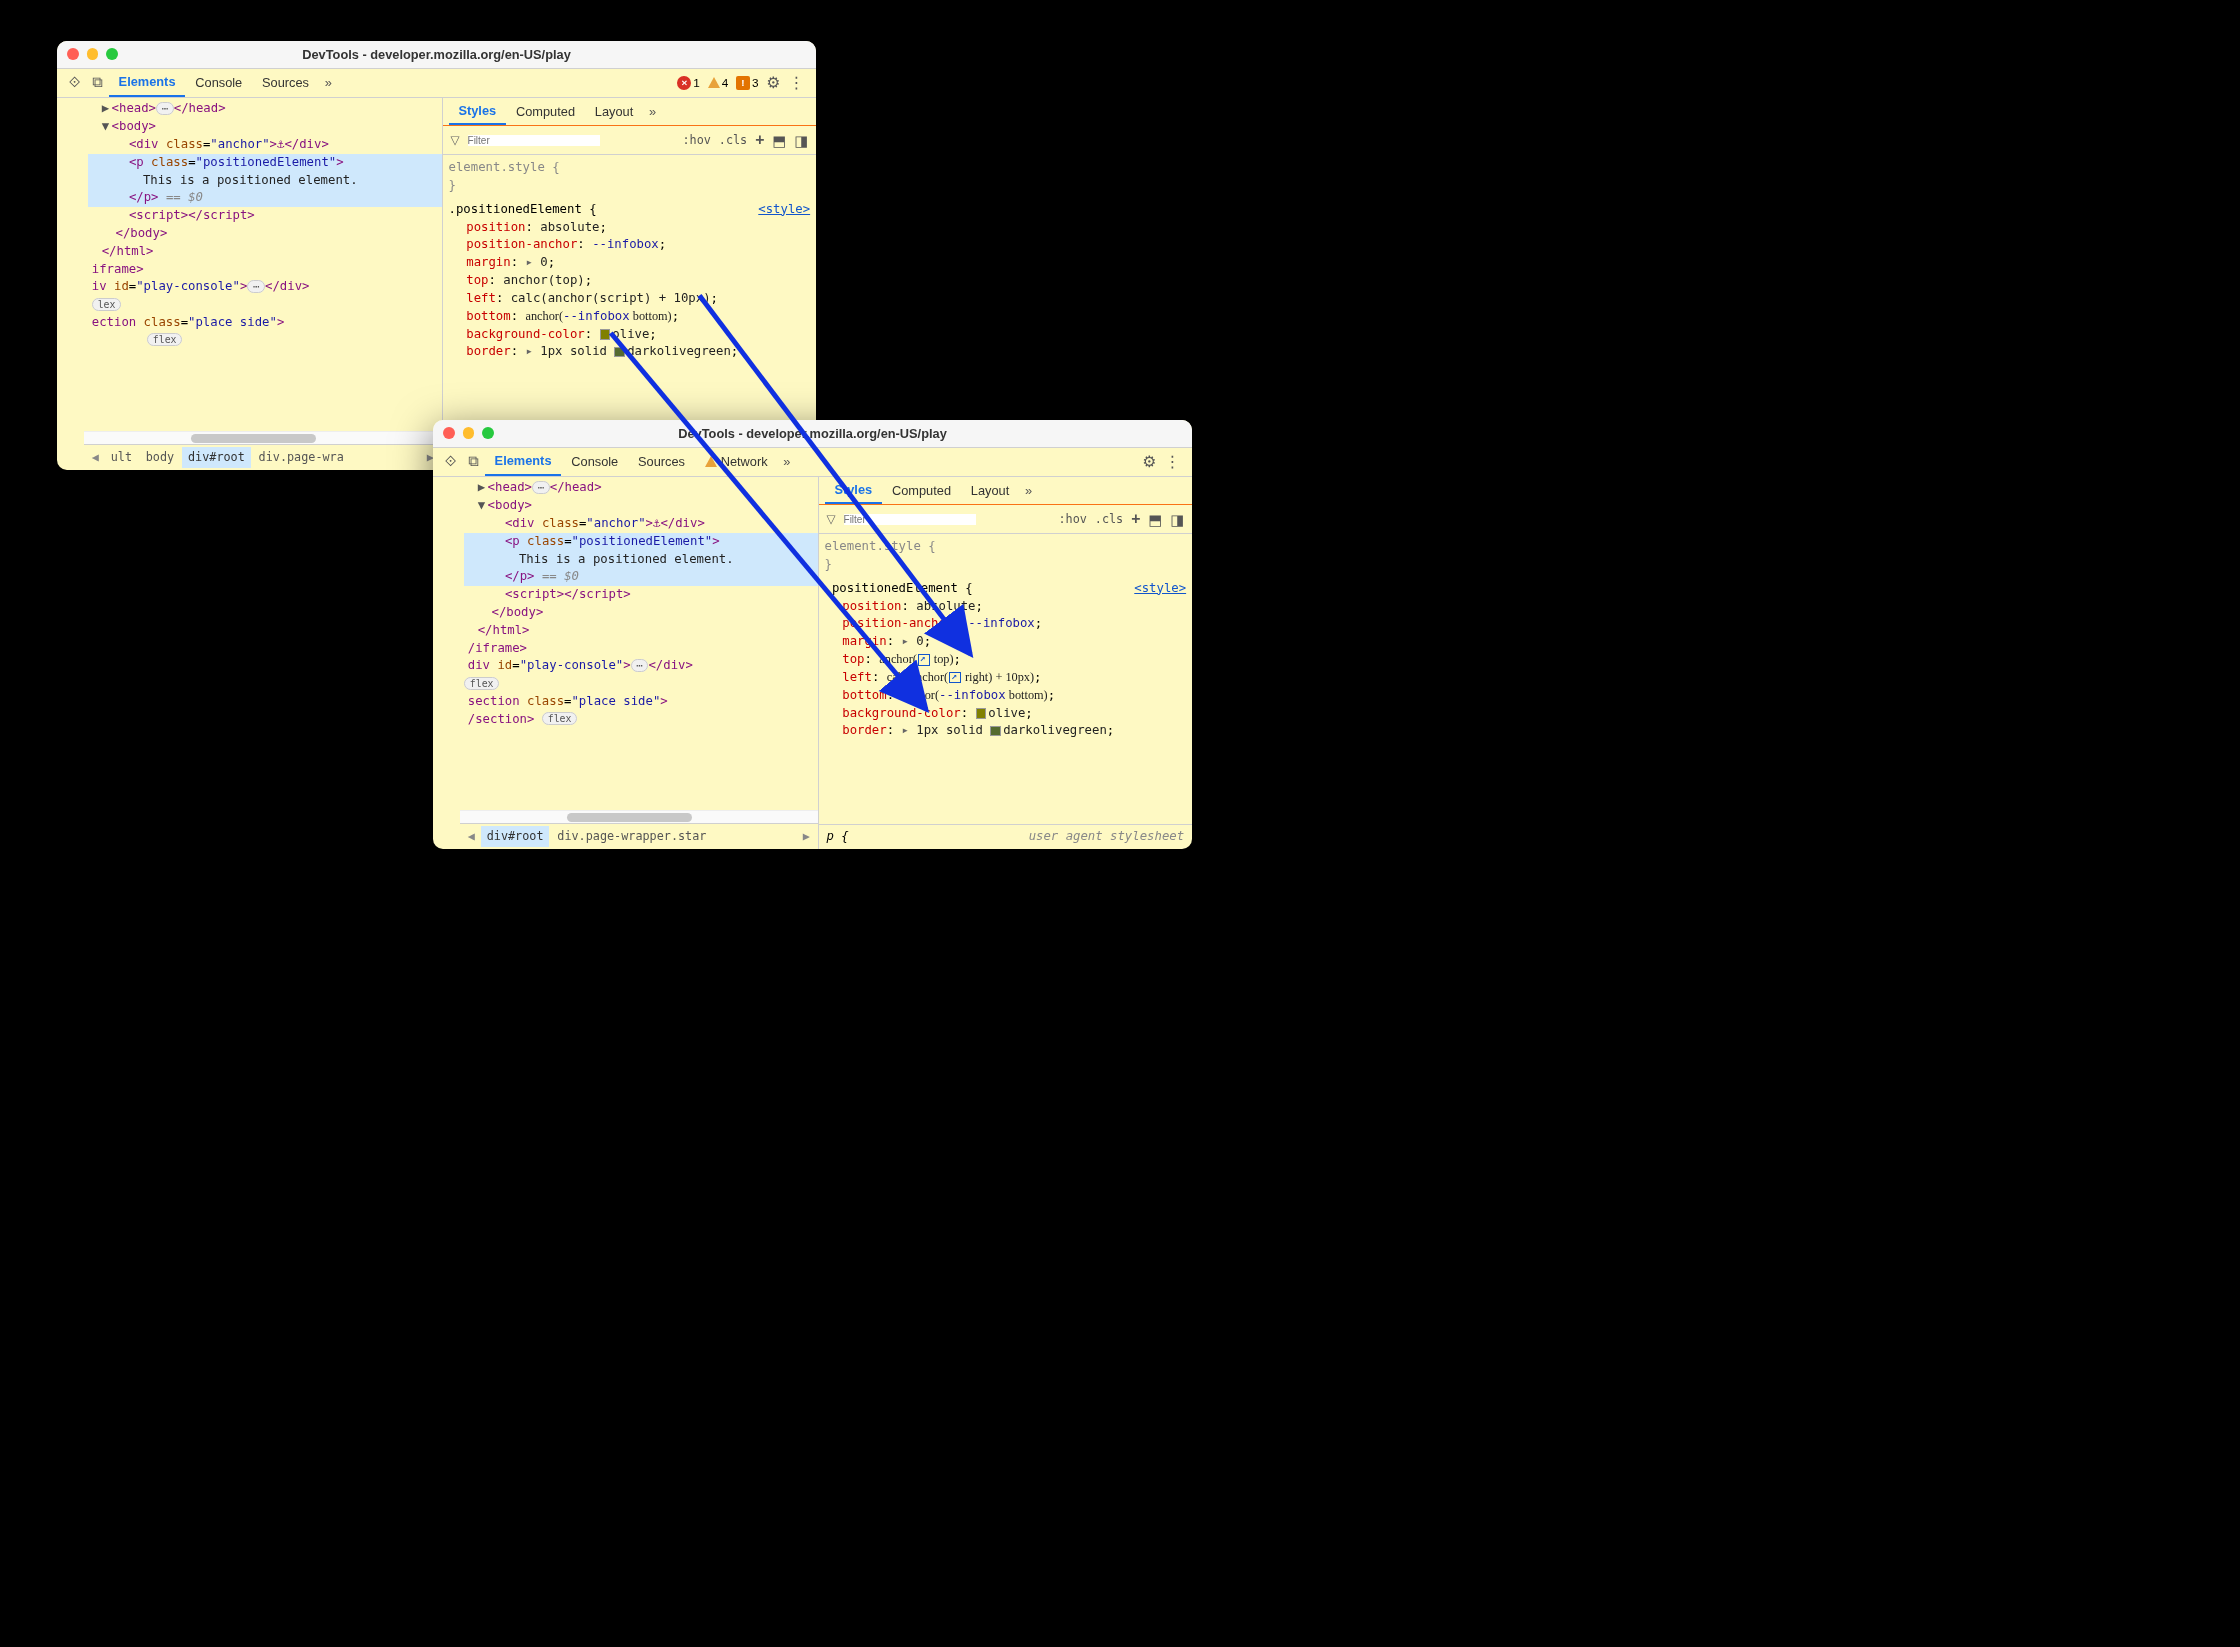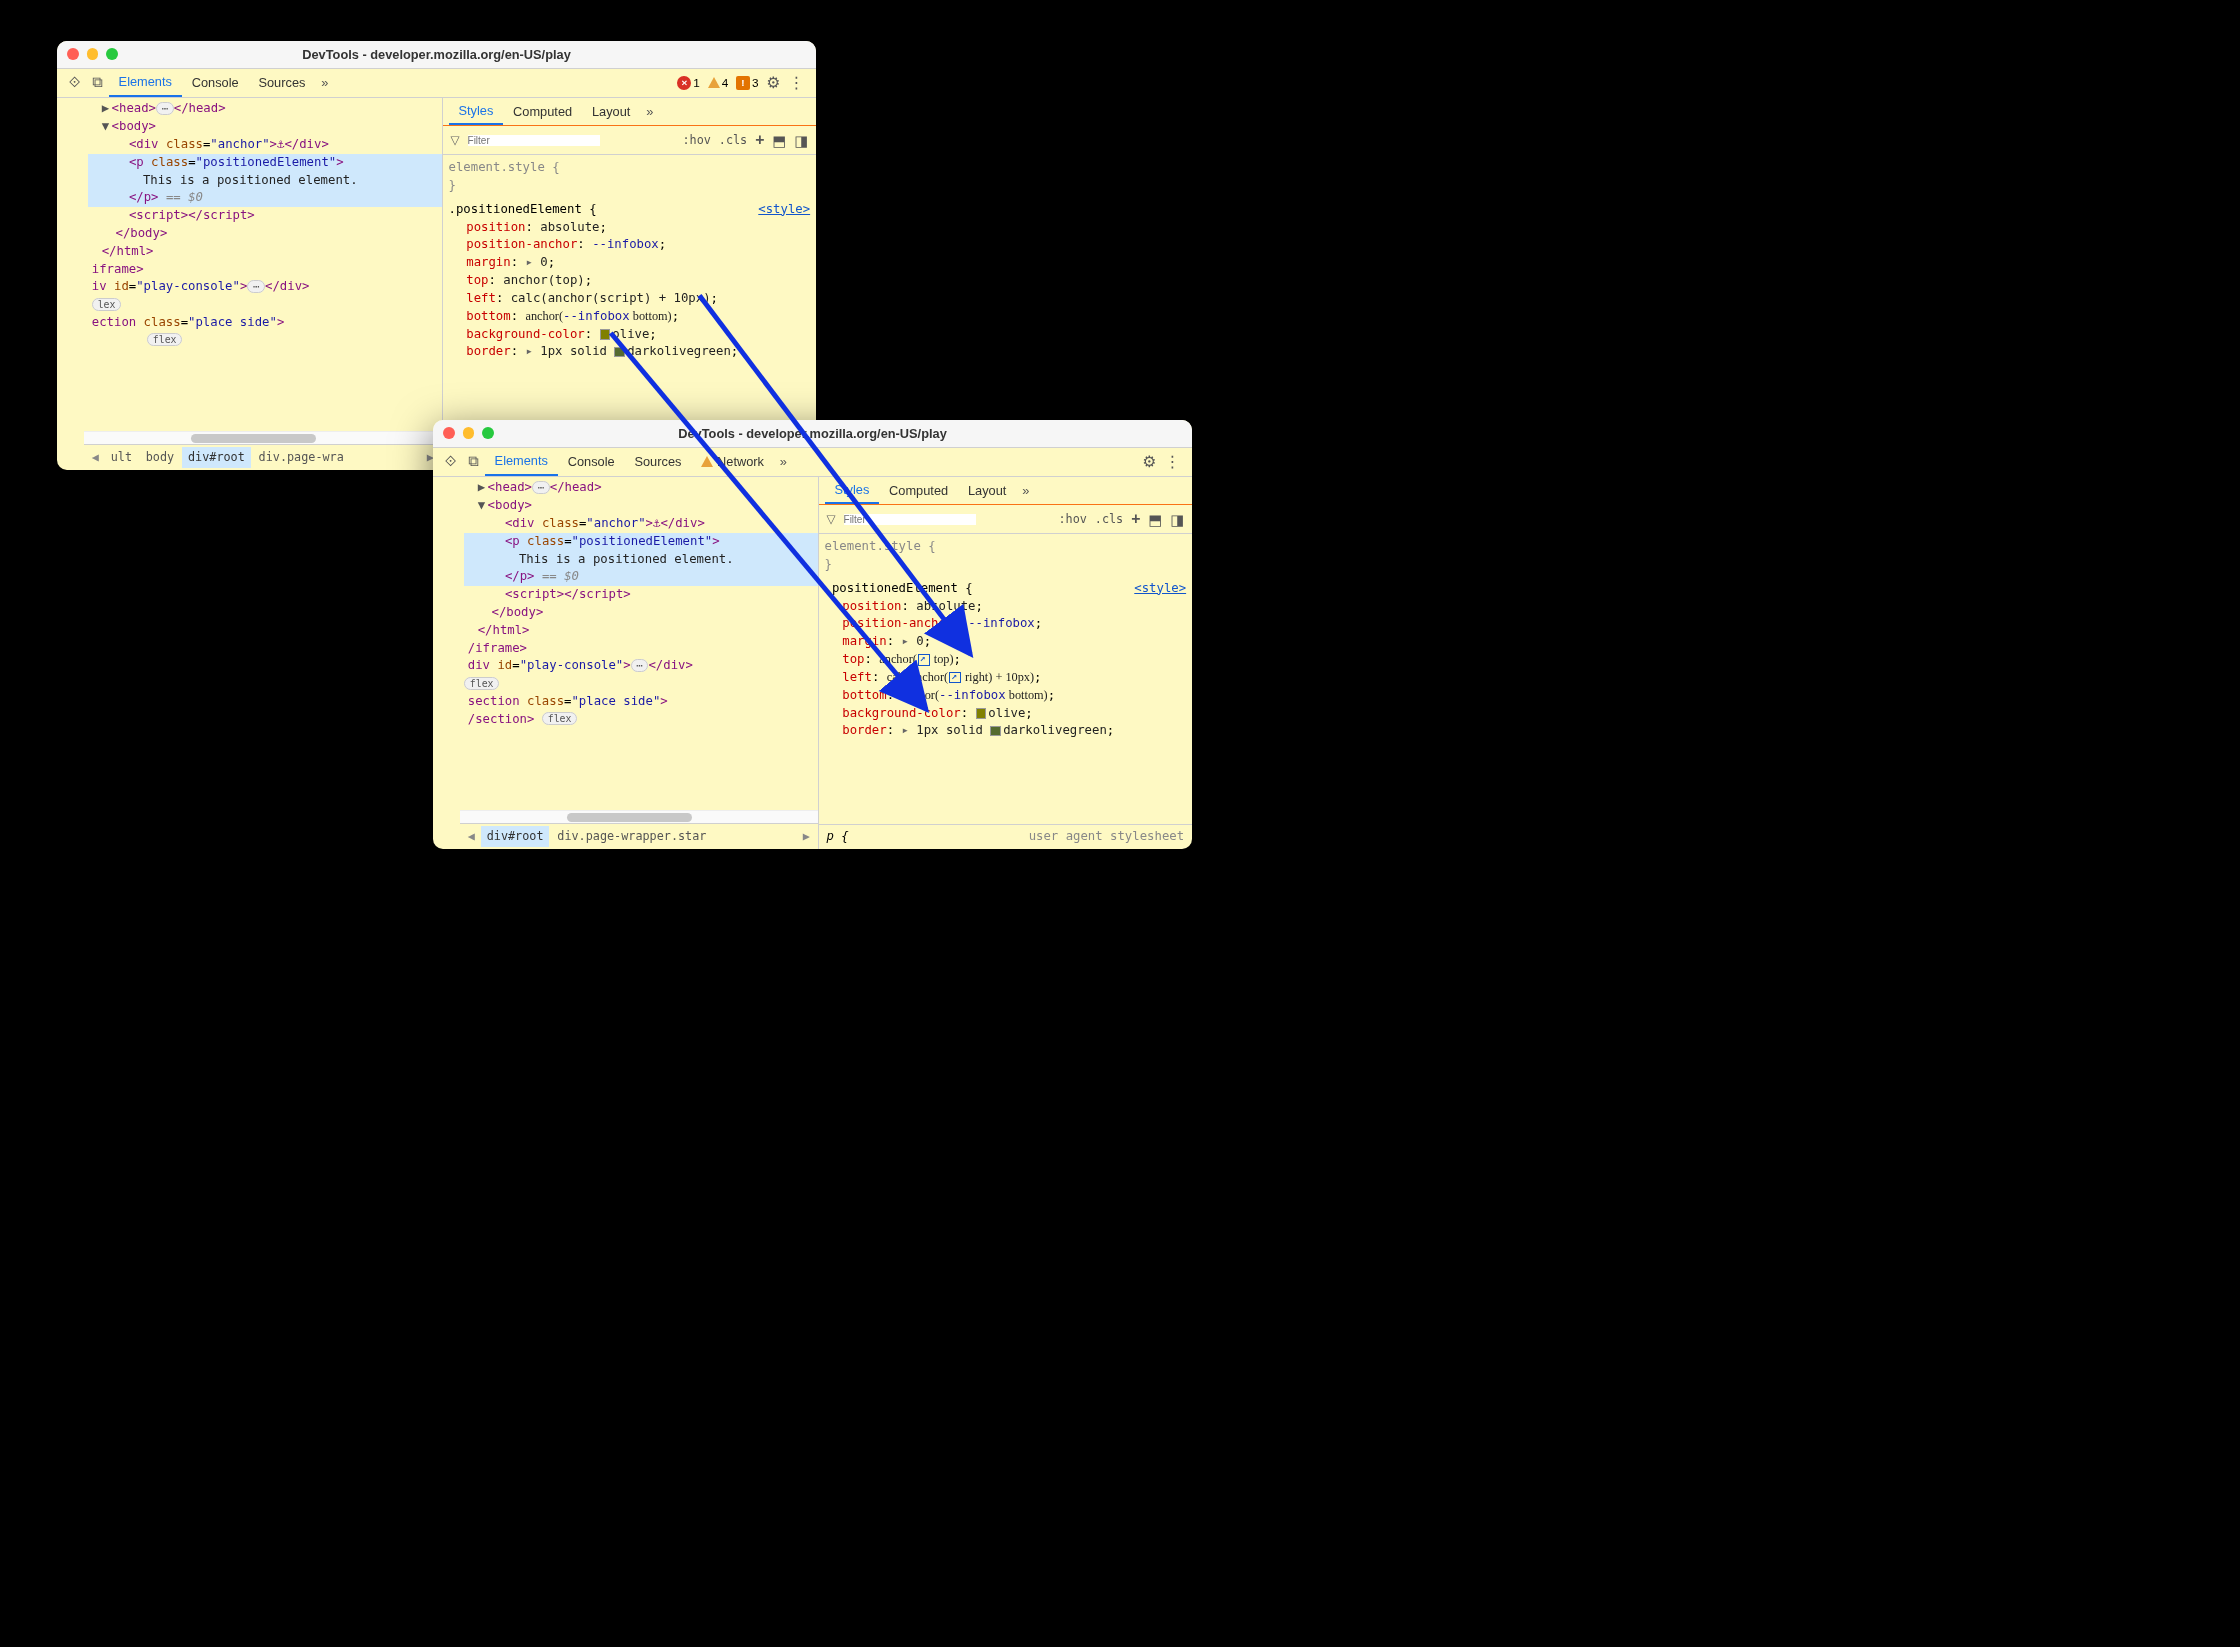--- a/index.html
+++ b/index.html
@@ -49,21 +49,21 @@
   .tabbar {
     height: 29.6px;
     border-bottom: 1px solid #d0d0d0;
     display: flex;
     align-items: stretch;
     padding: 0 5.9px;
     font-size: 12.8px;
   }
   .tabbar .ticon { display:flex; align-items:center; padding:0 5.9px; color:#555; font-size:14.8px; }
   .tab { display:flex; align-items:center; padding:0 9.9px; color:#333; cursor:pointer; }
-  .tab.active { color:#1a73e8; border-bottom:2px solid #1a73e8; font-weight:400; }
+  .tab.active { color:#1a73e8; border-bottom:2px solid #1a73e8; font-weight:700; }
   .tabmore { display:flex; align-items:center; padding:0 5.9px; color:#555; }
   .tabbar-right { margin-left:auto; display:flex; align-items:center; gap:7.9px; padding-right:5.9px; }
   .badge { display:flex; align-items:center; gap:2px; font-size:11.8px; }
   .badge .ic { width:13.8px; height:13.8px; border-radius:50%; display:flex; align-items:center; justify-content:center; font-size:9.9px; color:#fff; font-weight:bold; }
   .ic.err { background:#d93025; }
   .ic.warn { width:0;height:0;border-left:6.9px solid transparent;border-right:6.9px solid transparent;border-bottom:11.8px solid #e8a23a; border-radius:0; }
   .ic.info { background:#e37400; border-radius:2px; width:13.8px; height:13.8px; }
   .gear, .vdots { font-size:15.8px; color:#555; cursor:pointer; }
 
   .content { flex:1; display:flex; overflow:hidden;padding-left:27px; }
@@ -109,21 +109,21 @@
   .cssfn { color:#222;font-family:Liberation Serif, serif; }
   .cssvar { color:#1a1aa6; }
   .swatch { display:inline-block; width:10.8px; height:10.8px; border:1px solid #999; vertical-align:middle; margin-right:2px; }
   .olive { background:#808000; }
   .dog { background:#556b2f; }
   .tri { color:#666; }
   .extlink { display:inline-block; width:11.8px; height:11.8px; border:1.5px solid #1155cc; position:relative; vertical-align:middle; margin:0 1px; }
   .extlink::after { content:"↗"; position:absolute; top:-3.9px; left:1px; font-size:9.9px; color:#1155cc; }
 
   .styles-footer { border-top:1px solid #d0d0d0; padding:3px 7.9px; font-size:12.3px; }
-  .uas { color:#888; float:right;margin-left:20px; }
+  .uas { color:#888; font-style:italic; float:right;margin-left:20px; }
 
   .arrow-overlay { position:absolute; pointer-events:none; }
 
   .hscroll-track { height:13.8px; background:#fafafa; border-top:1px solid #eee; position:relative; }
   .hscroll-thumb { position:absolute; left:30%; width:35%; top:2px; height:8.9px; background:#c8c8c8; border-radius:4.9px; }
 </style>
 </head>
 <body>
 
 <div class="window win1">

